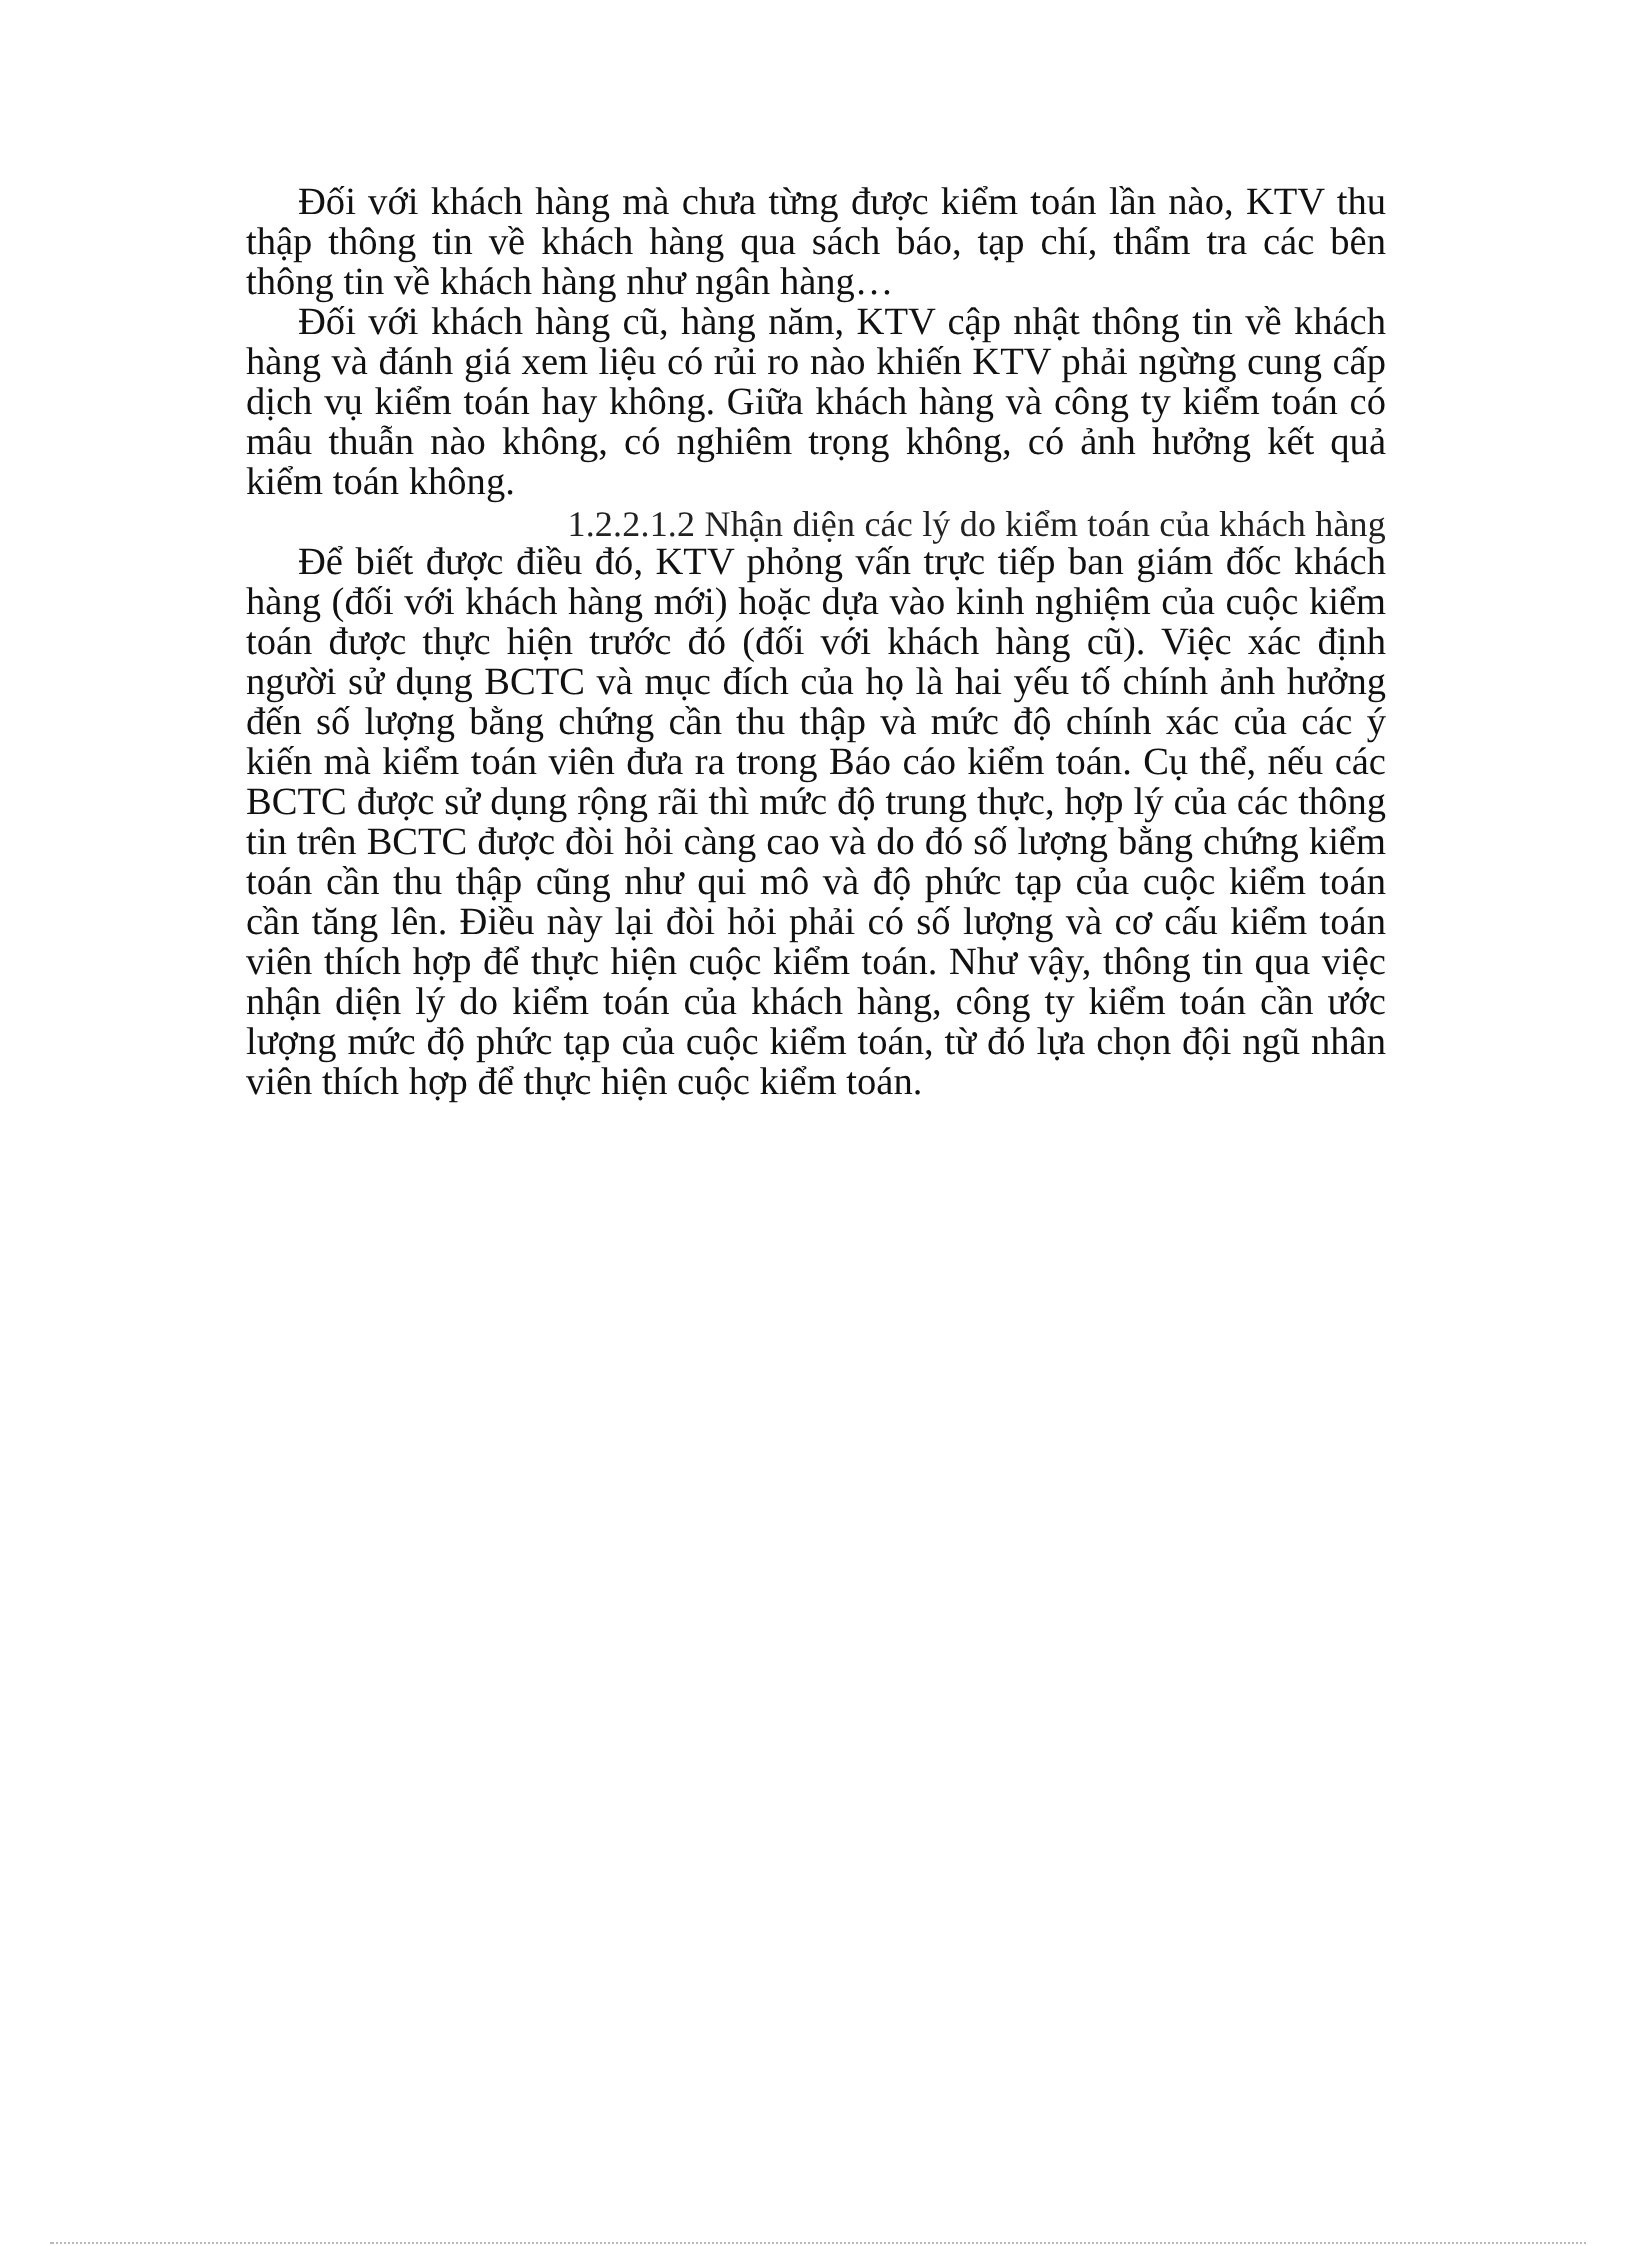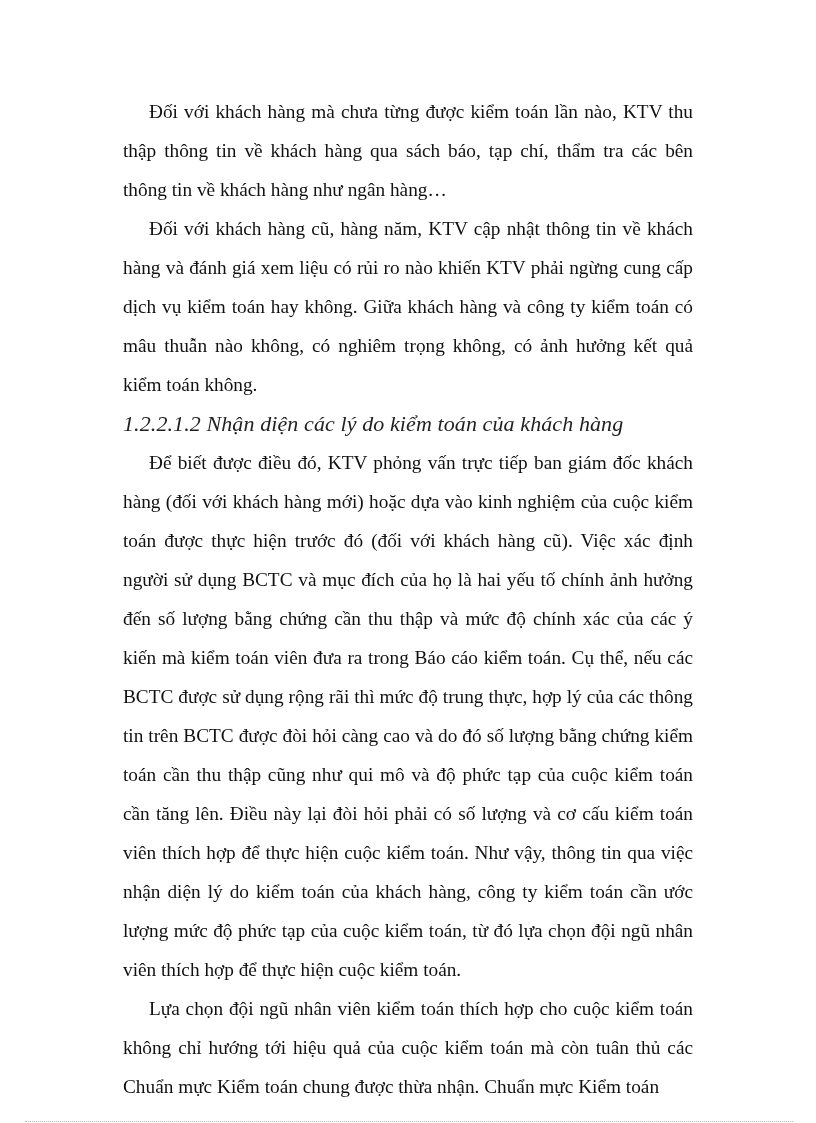--- a/index.html
+++ b/index.html
@@ -13,50 +13,48 @@
     position: relative;
     overflow: hidden;
   }
   .page {
     position: absolute;
     left: 123px;
     top: 92px;
     width: 570px;
     font-family: "Liberation Serif", "DejaVu Serif", serif;
     font-size: 19.3px;
-    line-height: 39px;
+    line-height: 20px;
     color: #111111;
   }
   .para {
     margin: 0;
     text-align: justify;
     text-indent: 26px;
   }
   .heading {
     margin: 0;
-    font-style: italic;
-    font-size: 22px;
+    font-size: 18px;
     letter-spacing: 0.1px;
     color: #222222;
-    text-align: left;
+    text-align: right;
     text-indent: 0;
   }
   .footer-rule {
     position: absolute;
     left: 25px;
     width: 768px;
     top: 1121px;
     height: 0;
     border-top: 1px dotted #b9b9b9;
   }
 </style>
 </head>
 <body>
 
 <div class="page">
   <p class="para">Đối với khách hàng mà chưa từng được kiểm toán lần nào, KTV thu thập thông tin về khách hàng qua sách báo, tạp chí, thẩm tra các bên thông tin về khách hàng như ngân hàng…</p>
   <p class="para">Đối với khách hàng cũ, hàng năm, KTV cập nhật thông tin về khách hàng và đánh giá xem liệu có rủi ro nào khiến KTV phải ngừng cung cấp dịch vụ kiểm toán hay không. Giữa khách hàng và công ty kiểm toán có mâu thuẫn nào không, có nghiêm trọng không, có ảnh hưởng kết quả kiểm toán không.</p>
   <p class="heading">1.2.2.1.2 Nhận diện các lý do kiểm toán của khách hàng</p>
   <p class="para">Để biết được điều đó, KTV phỏng vấn trực tiếp ban giám đốc khách hàng (đối với khách hàng mới) hoặc dựa vào kinh nghiệm của cuộc kiểm toán được thực hiện trước đó (đối với khách hàng cũ). Việc xác định người sử dụng BCTC và mục đích của họ là hai yếu tố chính ảnh hưởng đến số lượng bằng chứng cần thu thập và mức độ chính xác của các ý kiến mà kiểm toán viên đưa ra trong Báo cáo kiểm toán. Cụ thể, nếu các BCTC được sử dụng rộng rãi thì mức độ trung thực, hợp lý của các thông tin trên BCTC được đòi hỏi càng cao và do đó số lượng bằng chứng kiểm toán cần thu thập cũng như qui mô và độ phức tạp của cuộc kiểm toán cần tăng lên. Điều này lại đòi hỏi phải có số lượng và cơ cấu kiểm toán viên thích hợp để thực hiện cuộc kiểm toán. Như vậy, thông tin qua việc nhận diện lý do kiểm toán của khách hàng, công ty kiểm toán cần ước lượng mức độ phức tạp của cuộc kiểm toán, từ đó lựa chọn đội ngũ nhân viên thích hợp để thực hiện cuộc kiểm toán.</p>
-  <p class="para">Lựa chọn đội ngũ nhân viên kiểm toán thích hợp cho cuộc kiểm toán không chỉ hướng tới hiệu quả của cuộc kiểm toán mà còn tuân thủ các Chuẩn mực Kiểm toán chung được thừa nhận. Chuẩn mực Kiểm toán</p>
 </div>
 
 <div class="footer-rule"></div>
 
 </body></html>

